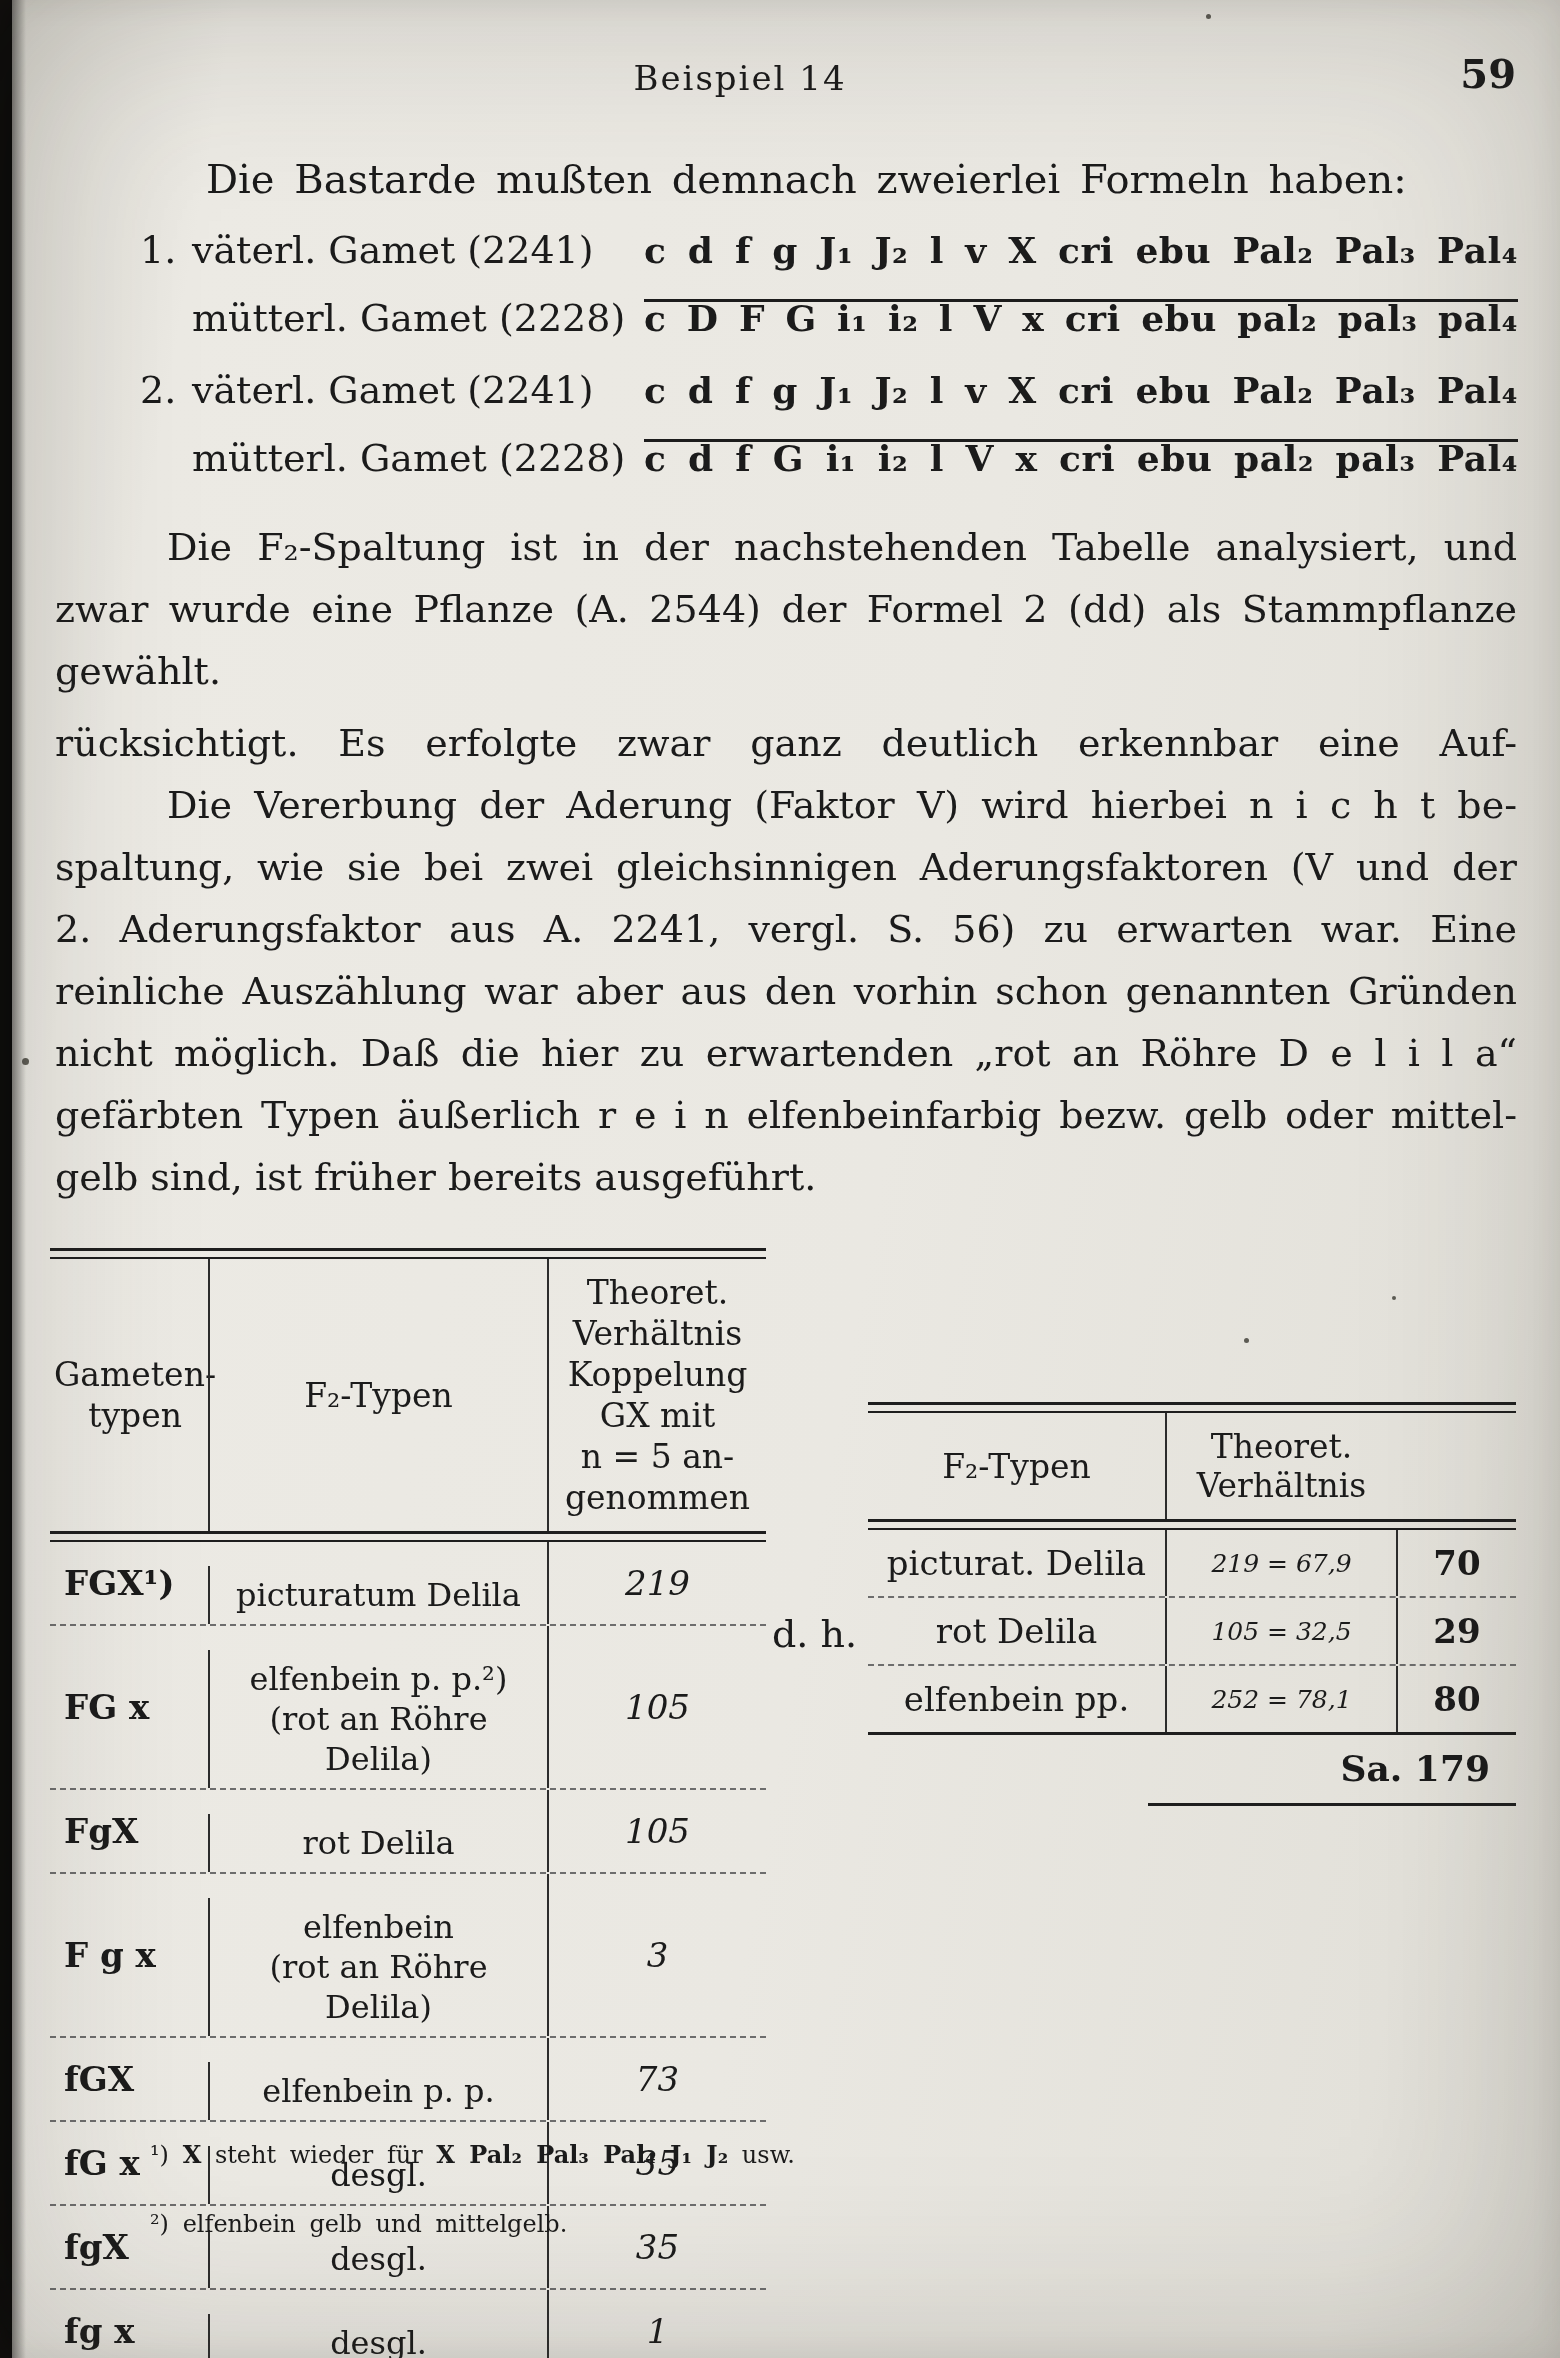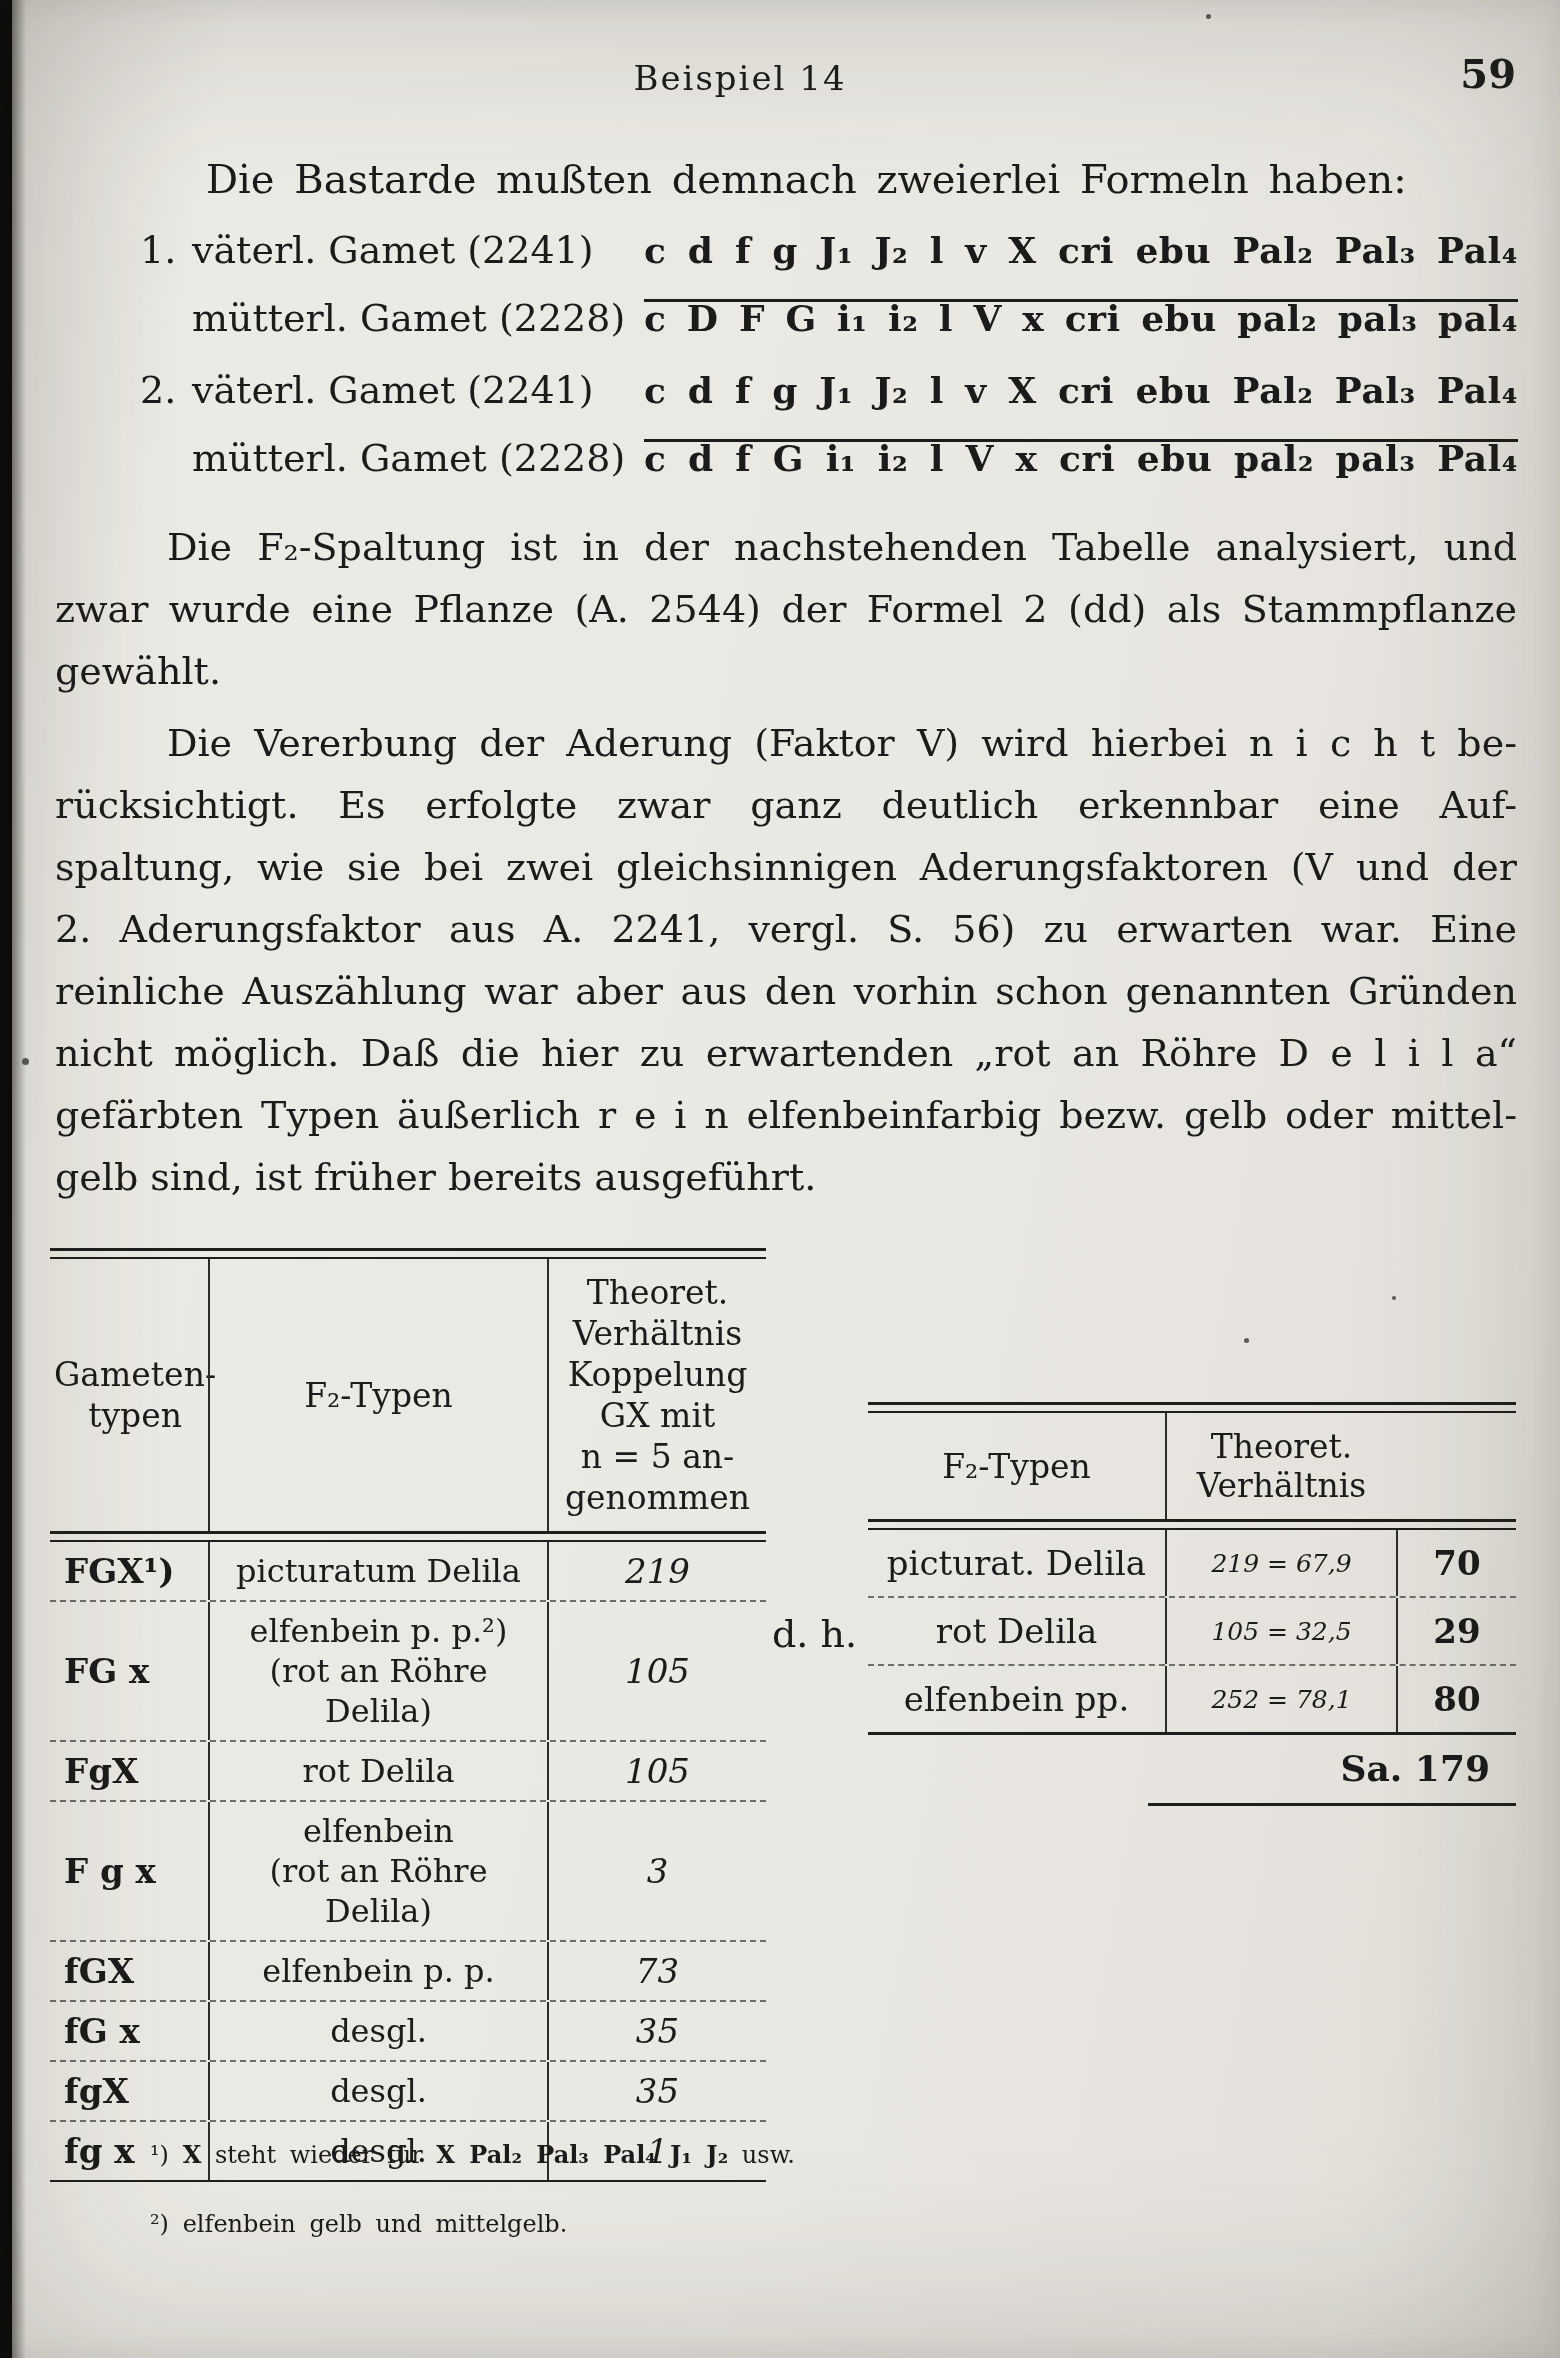--- a/index.html
+++ b/index.html
@@ -41,21 +41,21 @@
   .ltable { position:absolute; left:50px; top:1248px; width:716px; }
   .lt-grid { display:grid; grid-template-columns:158px 339px 219px; }
   .hc { display:grid; place-items:center; text-align:center; white-space:pre-line;
     font-size:33px; line-height:41px; padding:13px 4px; }
   .bL { border-left:2px solid #2c2c2c; }
   .lt-row { border-top:2px dashed #6d6d6d; }
   .lt-row.first { border-top:none; }
   .cell-g { display:grid; align-items:center; justify-items:start; padding:9px 6px 9px 14px;
     font-weight:700; font-size:34px; line-height:40px; }
   .cell-t { display:grid; place-items:center; text-align:center; white-space:pre-line;
-    font-size:32px; line-height:40px; padding:9px 20px; }
+    font-size:32px; line-height:40px; padding:9px 20px;margin-top:24px; }
   .cell-v { display:grid; place-items:center; font-style:italic; font-size:34px;
     line-height:40px; padding:9px 4px; }
 
   .rtable { position:absolute; left:868px; top:1402px; width:648px; }
   .rt-grid { display:grid; grid-template-columns:297px 231px 120px; }
   .rt-hc { display:grid; place-items:center; text-align:center; white-space:pre-line;
     font-size:33px; line-height:39px; padding:14px 4px; }
   .rt-row { border-top:2px dashed #6d6d6d; }
   .rt-row.first { border-top:none; }
   .rt-type { display:grid; place-items:center; font-size:34px; padding:13px 4px; }
@@ -108,22 +108,22 @@
     <span class="fgenes">c d f G i₁ i₂ l V x cri ebu pal₂ pal₃ Pal₄</span>
   </div>
 
   <div class="para" style="top:516px;">
     <div class="jl indent">Die F₂-Spaltung ist in der nachstehenden Tabelle analysiert, und</div>
     <div class="jl">zwar wurde eine Pflanze (A. 2544) der Formel 2 (dd) als Stammpflanze</div>
     <div>gewählt.</div>
   </div>
 
   <div class="para" style="top:712px;">
+    <div class="jl">rücksichtigt.  Es erfolgte zwar ganz deutlich erkennbar eine Auf-</div>
     <div class="jl indent">Die Vererbung der Aderung (Faktor V) wird hierbei n i c h t be-</div>
-    <div class="jl">rücksichtigt.  Es erfolgte zwar ganz deutlich erkennbar eine Auf-</div>
     <div class="jl">spaltung, wie sie bei zwei gleichsinnigen Aderungsfaktoren (V und der</div>
     <div class="jl">2. Aderungsfaktor aus A. 2241, vergl. S. 56) zu erwarten war.  Eine</div>
     <div class="jl">reinliche Auszählung war aber aus den vorhin schon genannten Gründen</div>
     <div class="jl">nicht möglich.  Daß die hier zu erwartenden „rot an Röhre D e l i l a“</div>
     <div class="jl">gefärbten Typen äußerlich r e i n elfenbeinfarbig bezw. gelb oder mittel-</div>
     <div>gelb sind, ist früher bereits ausgeführt.</div>
   </div>
 
   <div class="ltable">
     <div class="rule-dbl"></div>

